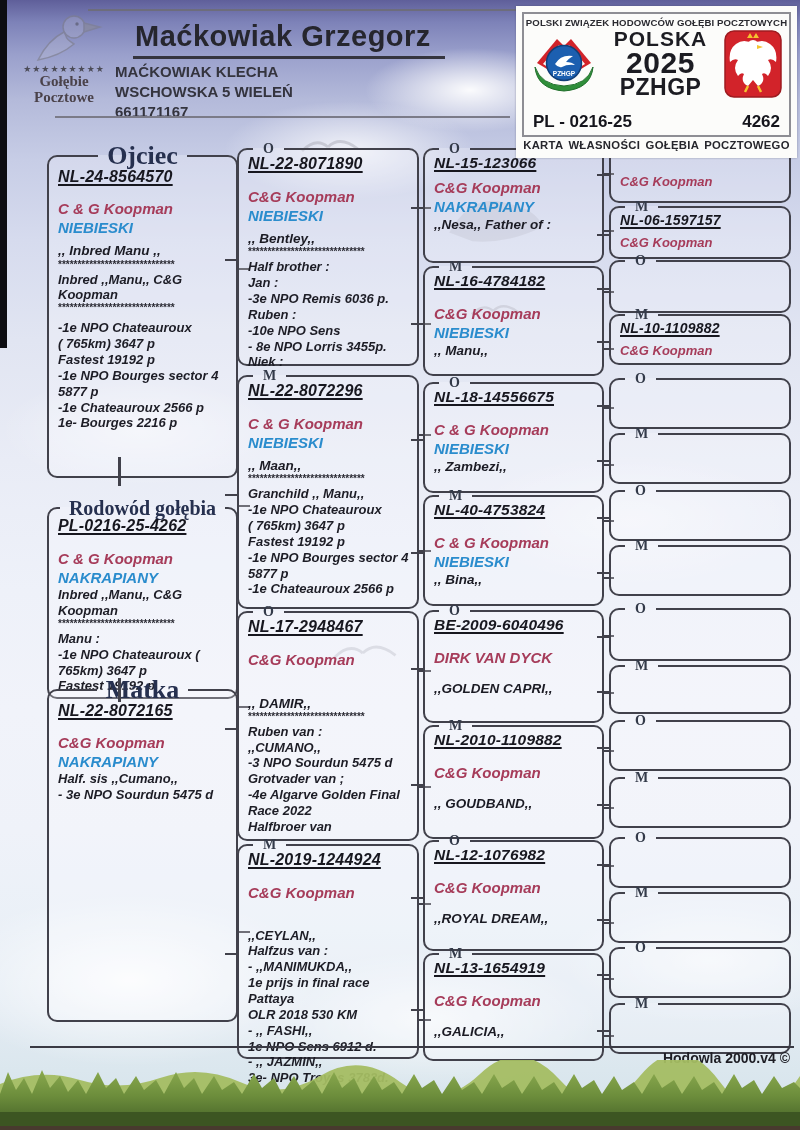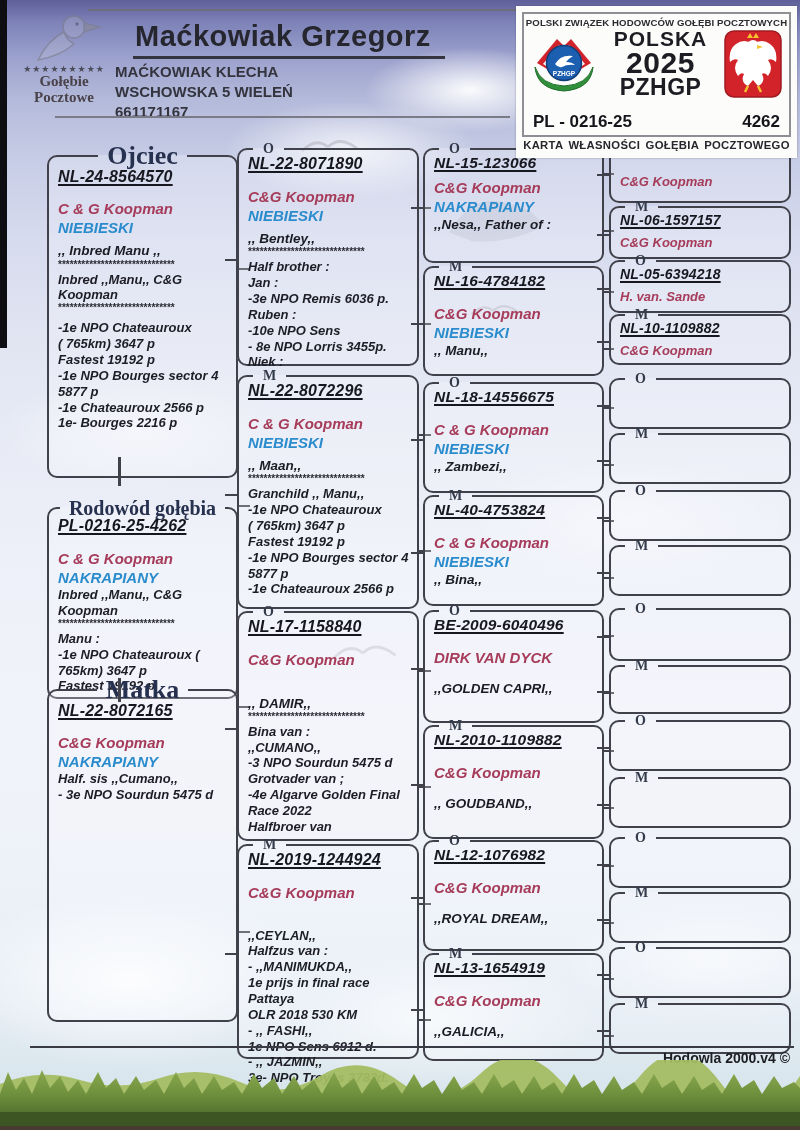--- a/index.html
+++ b/index.html
@@ -247,28 +247,28 @@
           <div class="ln ln-perf">( 765km)  3647 p</div>
           <div class="ln ln-perf">Fastest 19192 p</div>
           <div class="ln ln-perf">-1e NPO Bourges sector 4</div>
           <div class="ln ln-perf">5877 p</div>
           <div class="ln ln-perf">-1e Chateauroux 2566 p</div>
         </div>
       </fieldset>
       <fieldset class="pbox c2 c2-2" style="left: 220px; top: 591px; width: 178px; height: 229px;">
         <legend class="sex-marker">O</legend>
         <div class="pbox-content">
-          <div class="ln ln-ring">NL-17-1158840</div>
+          <div class="ln ln-ring">NL-17-2948467</div>
           <div class="ln ln-gap"></div>
           <div class="ln ln-breeder">C&amp;G Koopman</div>
           <div class="ln ln-gap"></div>
           <div class="ln ln-gap"></div>
           <div class="ln ln-name">,, DAMIR,,</div>
           <div class="ln ln-stars">******************************</div>
-          <div class="ln ln-perf">Bina van :</div>
+          <div class="ln ln-perf">Ruben van :</div>
           <div class="ln ln-perf">,,CUMANO,,</div>
           <div class="ln ln-perf">-3 NPO Sourdun 5475 d</div>
           <div class="ln ln-perf">Grotvader van ;</div>
           <div class="ln ln-perf">-4e Algarve Golden Final</div>
           <div class="ln ln-perf">Race  2022</div>
           <div class="ln ln-perf">Halfbroer van</div>
         </div>
       </fieldset>
       <fieldset class="pbox c2 c2-3" style="left: 220px; top: 824px; width: 178px; height: 214px;">
         <legend class="sex-marker">M</legend>
@@ -380,25 +380,20 @@
       <fieldset class="pbox c4 c4-1" style="left: 592px; top: 186px; width: 178px; height: 52px;">
         <legend class="sex-marker">M</legend>
         <div class="pbox-content">
           <div class="ln ln-ring">NL-06-1597157</div>
           <div class="ln ln-gapsm"></div>
           <div class="ln ln-breeder">C&amp;G Koopman</div>
         </div>
       </fieldset>
       <fieldset class="pbox c4 c4-2" style="left: 592px; top: 240px; width: 178px; height: 52px;">
         <legend class="sex-marker">O</legend>
-        <div class="pbox-content">
-          <div class="ln ln-ring">NL-05-6394218</div>
-          <div class="ln ln-gapsm"></div>
-          <div class="ln ln-breeder">H. van. Sande</div>
-        </div>
       </fieldset>
       <fieldset class="pbox c4 c4-3" style="left: 592px; top: 294px; width: 178px; height: 50px;">
         <legend class="sex-marker">M</legend>
         <div class="pbox-content">
           <div class="ln ln-ring">NL-10-1109882</div>
           <div class="ln ln-gapsm"></div>
           <div class="ln ln-breeder">C&amp;G Koopman</div>
         </div>
       </fieldset>
       <fieldset class="pbox c4 c4-4" style="left: 592px; top: 358px; width: 178px; height: 50px;">

